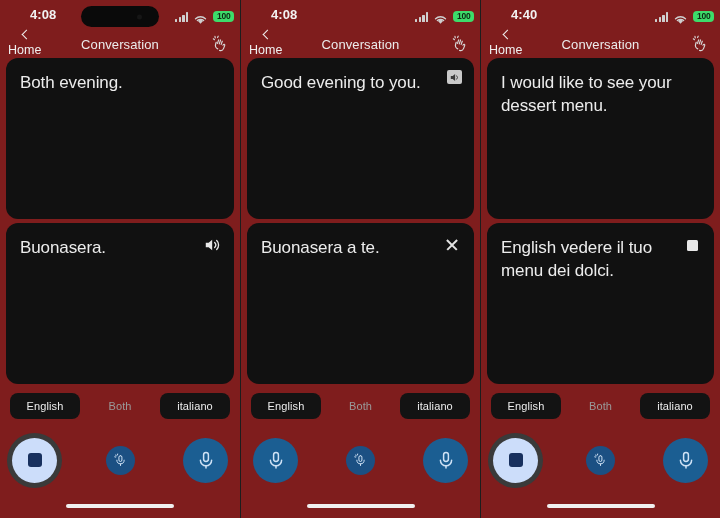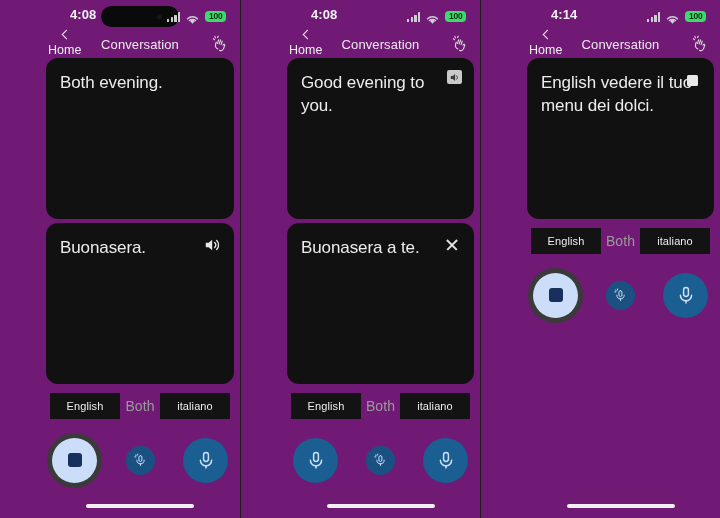--- a/index.html
+++ b/index.html
@@ -5,25 +5,24 @@
   * { box-sizing: border-box; margin: 0; padding: 0; }
   html, body {
     width: 720px; height: 518px;
     background: #2b2b2b;
     font-family: "Liberation Sans", sans-serif;
     overflow: hidden;
   }
   .strip-row { display: flex; width: 720px; height: 518px; }
   .panel {
     width: 240px; height: 518px;
-    background: #701a75;
+    background: #7f1d1d;
     position: relative;
     display: flex; flex-direction: column;
     overflow: hidden;
-    padding-left: 40px;
   }
   .panel + .panel { border-left: 1px solid #1d1d1d; }
 
   
   .statusbar {
     height: 30px; position: relative;
     display: flex; align-items: center;
     flex: 0 0 auto;
   }
   .clock {
@@ -35,21 +34,21 @@
     position: absolute; left: 50%; transform: translateX(-50%);
     top: 6px; width: 78px; height: 21px;
     background: #0a0a0a; border-radius: 12px;
   }
   .island .lens {
     position: absolute; right: 17px; top: 50%; transform: translateY(-50%);
     width: 5px; height: 5px; border-radius: 50%;
     background: #161616;
   }
   .status-right {
-    position: absolute; right: 14px; top: 8px;
+    position: absolute; right: 6px; top: 8px;
     display: flex; align-items: flex-end; gap: 5px; height: 14px;
   }
   .signal { display: flex; align-items: flex-end; gap: 1.3px; height: 10px; }
   .signal i { display: block; width: 2.4px; background: #cfcfcf; border-radius: .5px; }
   .signal i:nth-child(1){ height: 3px; }
   .signal i:nth-child(2){ height: 5px; }
   .signal i:nth-child(3){ height: 7.5px; }
   .signal i:nth-child(4){ height: 10px; }
   .wifi { width: 15px; height: 11px; position: relative; }
   .battery {
@@ -130,29 +129,29 @@
   
   .langrow {
     display: flex; align-items: center; justify-content: space-between;
     padding: 9px 10px 0 10px;
     flex: 0 0 auto;
   }
   .langbtn {
     background: #131313;
     color: #ededed;
     font-size: 11px;
-    border-radius: 0;
+    border-radius: 8px;
     padding: 7px 0;
     width: 70px;
     text-align: center;
     letter-spacing: .1px;
   }
   .langboth {
     color: #9a9a9a;
-    font-size: 14px;
+    font-size: 11px;
     letter-spacing: .1px;
   }
 
   
   .microw {
     display: flex; align-items: center;
     padding: 12px 12px 0 12px;
     flex: 0 0 auto;
     position: relative;
     height: 70px;
@@ -403,21 +402,21 @@
       </div>
     </div>
 
     <div class="homebar">
         <span class="bar"></span>
       </div>
   </div>
 
   <div class="panel">
     <div class="statusbar">
-      <div class="clock">4:14</div>
+      <div class="clock">4:40</div>
       <div class="status-right">
         <span class="signal">
             <i></i>
             <i></i>
             <i></i>
             <i></i>
           </span>
         <span class="wifi">
           <svg width="15" height="11" viewBox="0 0 16 12">
               <path d="M8 10.6 5.2 7.6a4.1 4.1 0 0 1 5.6 0Z" fill="#cfcfcf"></path>
@@ -443,20 +442,23 @@
               <path d="M9.2 9.8l1.4-4.3"></path>
               <path d="M11.3 10.4l1.2-3.5"></path>
               <path d="M13.3 11.3c.9-1.7 2.4-1 1.9.5l-1.3 3.3c-.7 1.8-2.6 2.6-4.4 2"></path>
               <path d="M2.6 4.2 3.9 5.2M4.4 1.6 4.7 3.2M8 1.3 7.3 2.8"></path>
             </g>
           </svg>
       </div>
     </div>
 
     <div class="cards">
+      <div class="card top">
+        <div class="card-text">I would like to see your dessert menu.</div>
+      </div>
       <div class="card bottom">
         <div class="card-text">English vedere il tuo menu dei dolci.</div>
         <div class="card-action">
           <span class="stop-chip"></span>
         </div>
       </div>
     </div>
 
     <div class="langrow">
       <div class="langbtn">English</div>

